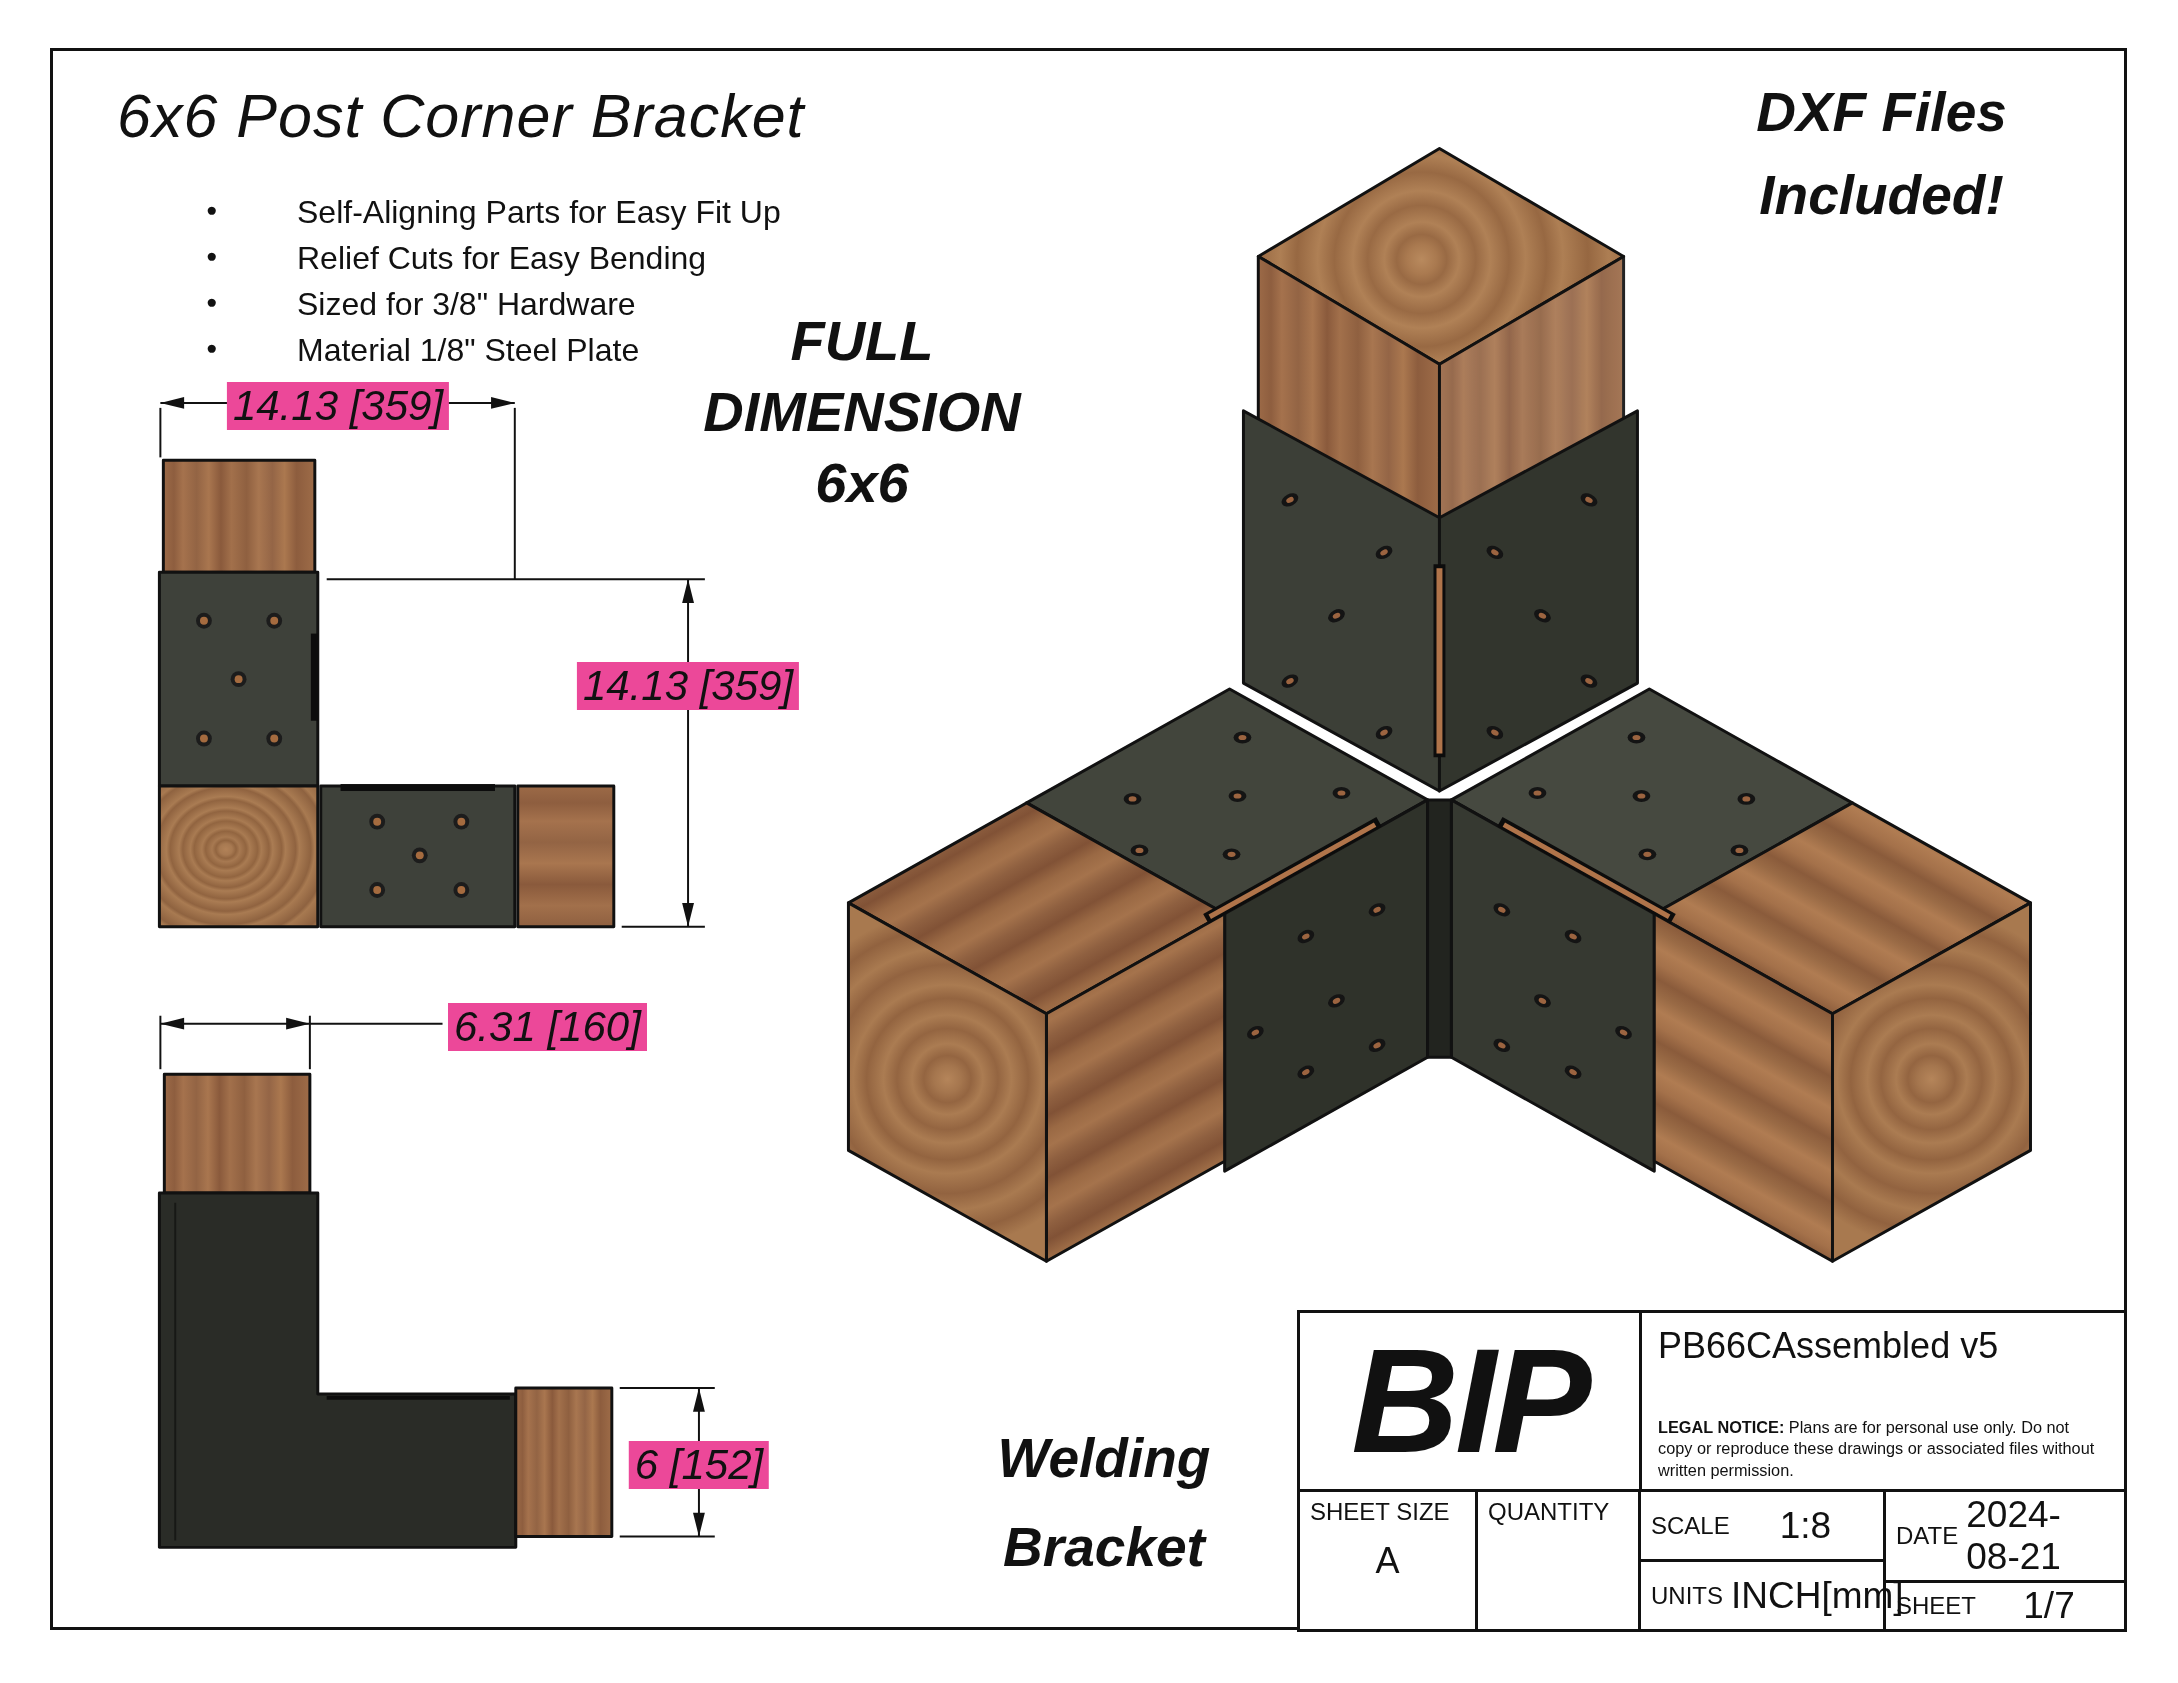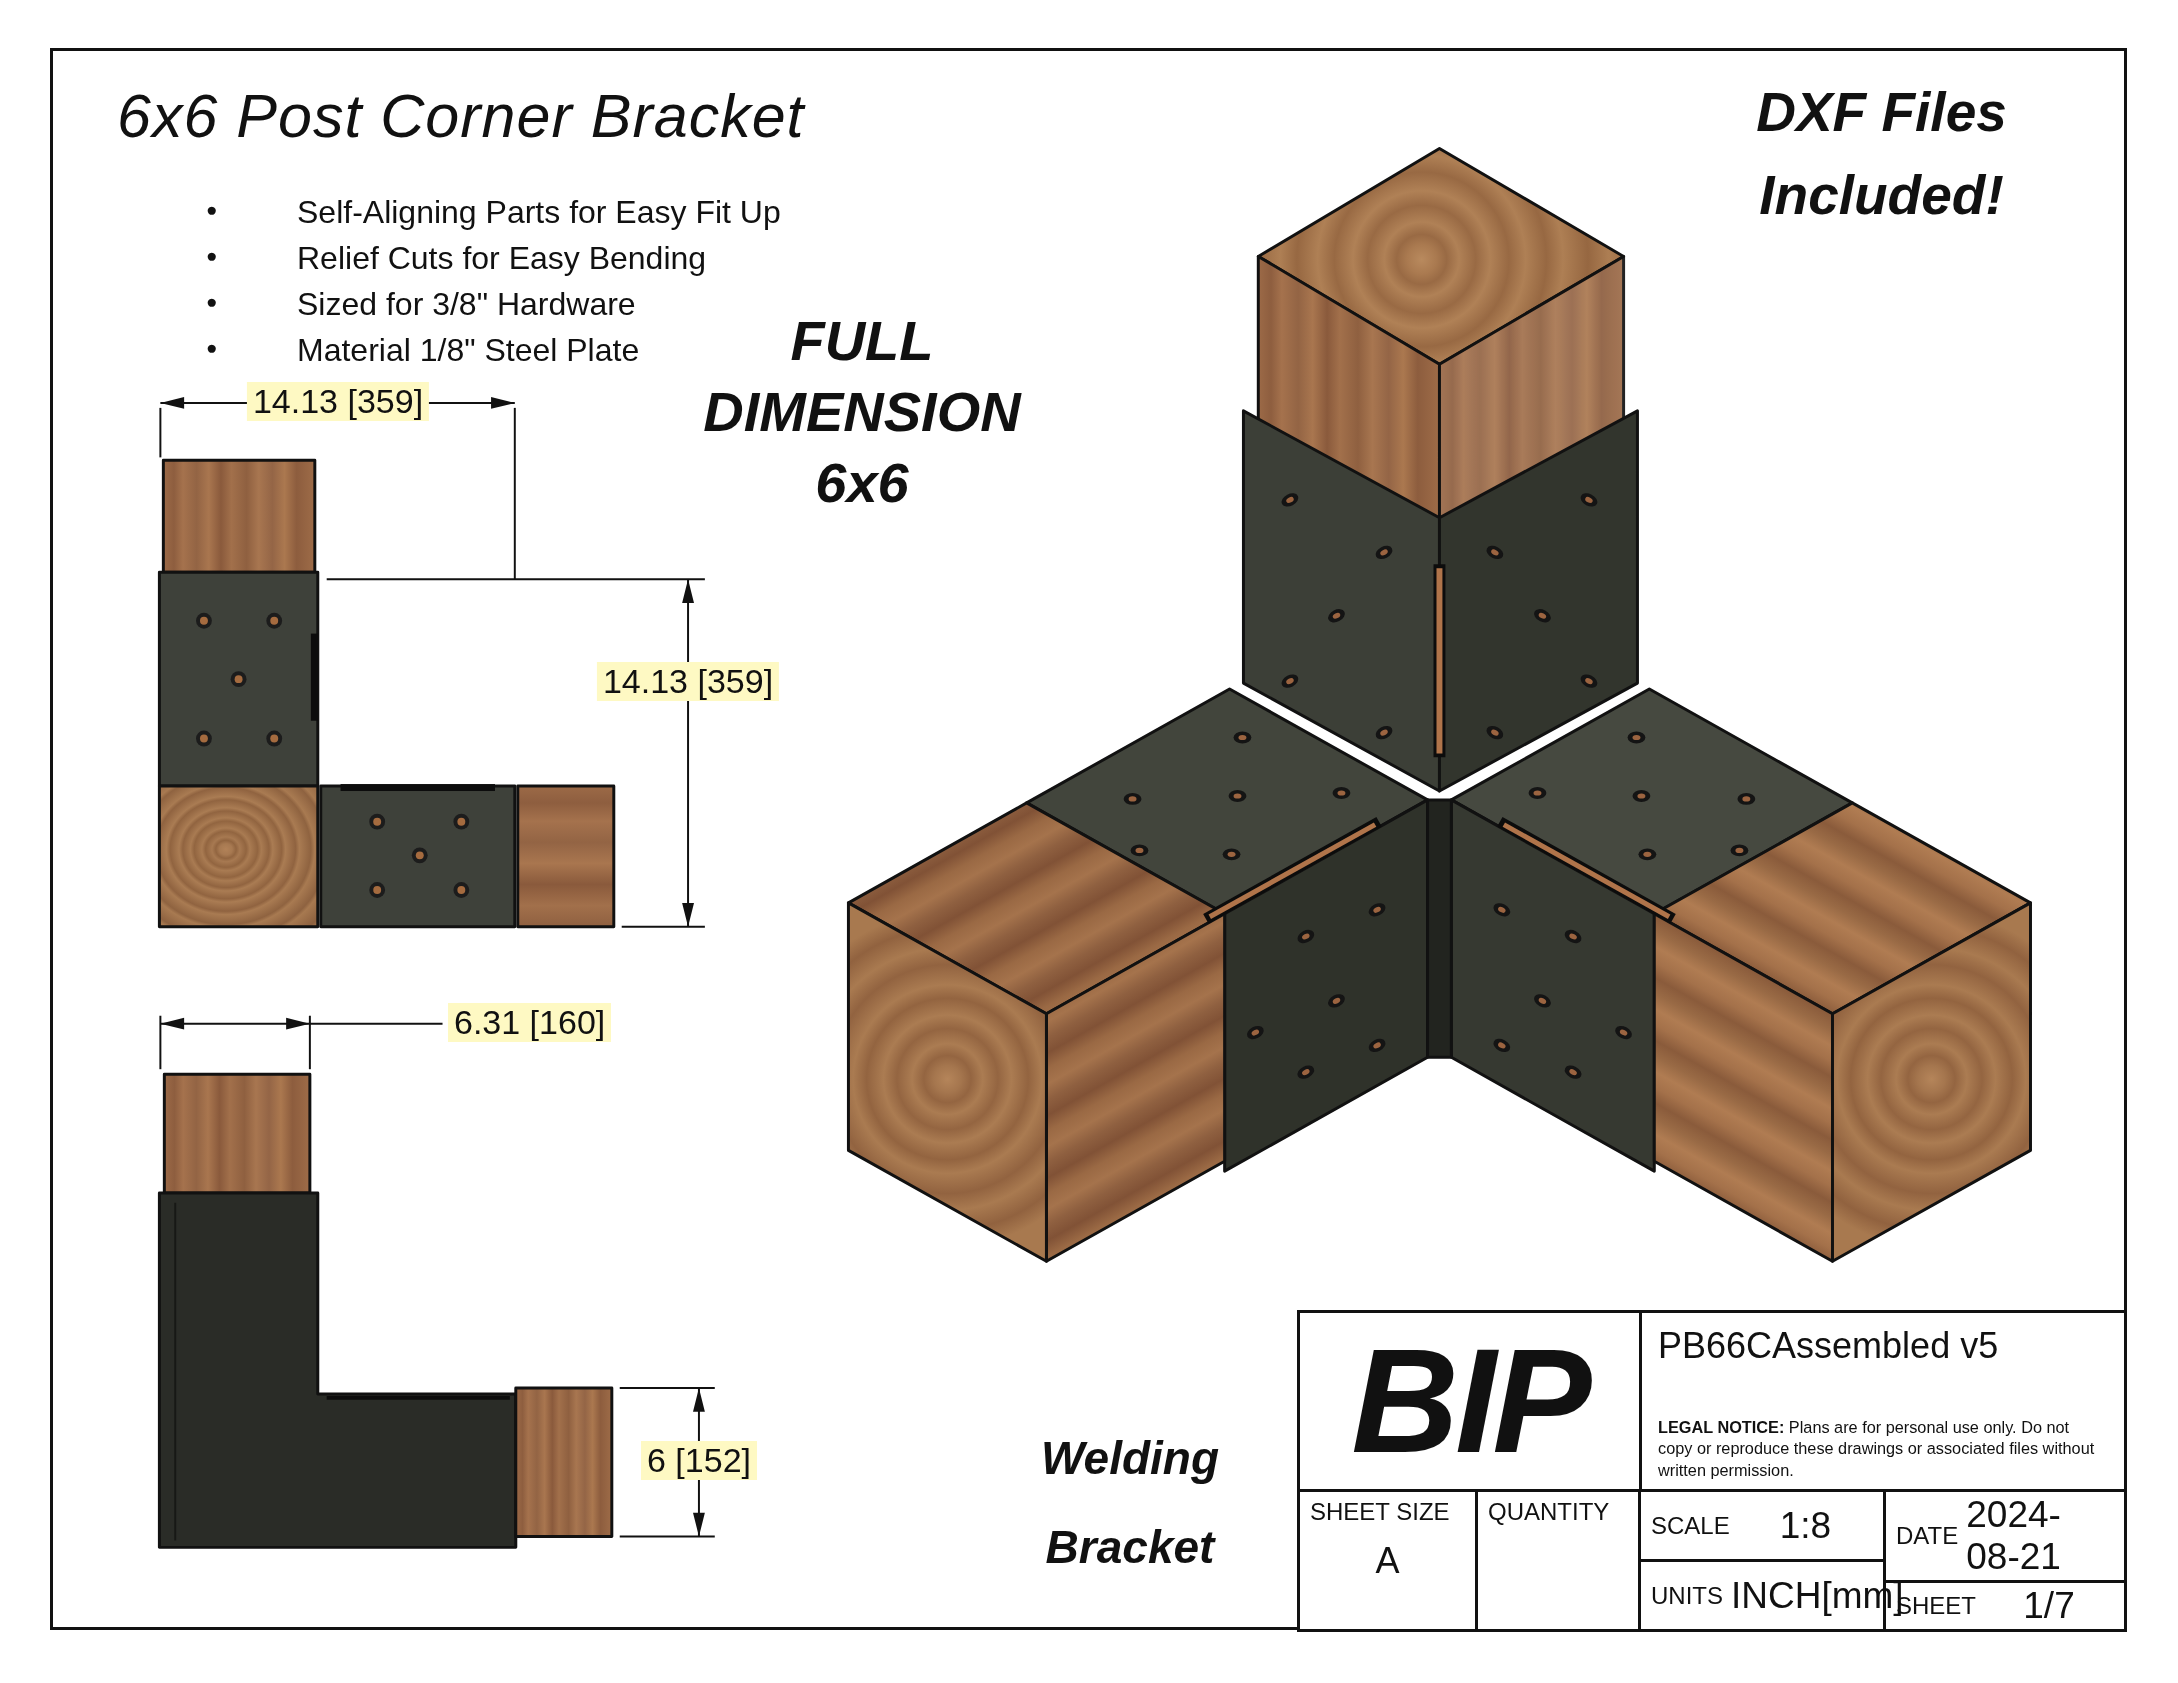--- a/index.html
+++ b/index.html
@@ -9,23 +9,23 @@
                 border:3px solid #111;box-sizing:border-box;}
   .abs{position:absolute;}
   .page-title{left:117px;top:81px;font-size:61px;font-style:italic;letter-spacing:1px;}
   .features{left:206px;top:194px;list-style:none;margin:0;padding:0;font-size:32px;}
   .features li{position:relative;padding-left:91px;margin-bottom:9px;}
   .features li::before{content:"●";position:absolute;left:0;top:5px;font-size:19px;}
   .dxf-note{left:1634px;top:71px;width:495px;text-align:center;font-size:55px;
             font-weight:bold;font-style:italic;line-height:83px;}
   .fulldim-note{left:644px;top:305px;width:436px;text-align:center;font-size:56px;
             font-weight:bold;font-style:italic;line-height:71px;}
-  .welding-note{left:907px;top:1414px;width:446px;text-align:center;font-size:46px;
+  .welding-note{left:881px;top:1414px;width:446px;text-align:center;font-size:55px;
             font-weight:bold;font-style:italic;line-height:89px;}
-  .dim-text{font-size:34px;background:#fef9c3;padding:0 6px;white-space:nowrap;}
+  .dim-text{font-size:42px;background:#ec4899;padding:0 6px;white-space:nowrap;font-style:italic;}
   .dim-c{text-align:center;transform:translateX(-50%);}
   
   .tb{left:1297px;top:1310px;width:830px;height:322px;border:3px solid #111;
       box-sizing:border-box;display:flex;flex-direction:column;background:#fff;}
   .tb *{box-sizing:border-box;}
   .tb-top{display:flex;height:209px;}
   .tb-logo{width:342px;border-right:3px solid #111;display:flex;align-items:center;
            justify-content:center;font-size:149px;font-weight:bold;font-style:italic;
            letter-spacing:-4px;}
   .tb-right{flex:1;display:flex;flex-direction:column;}

